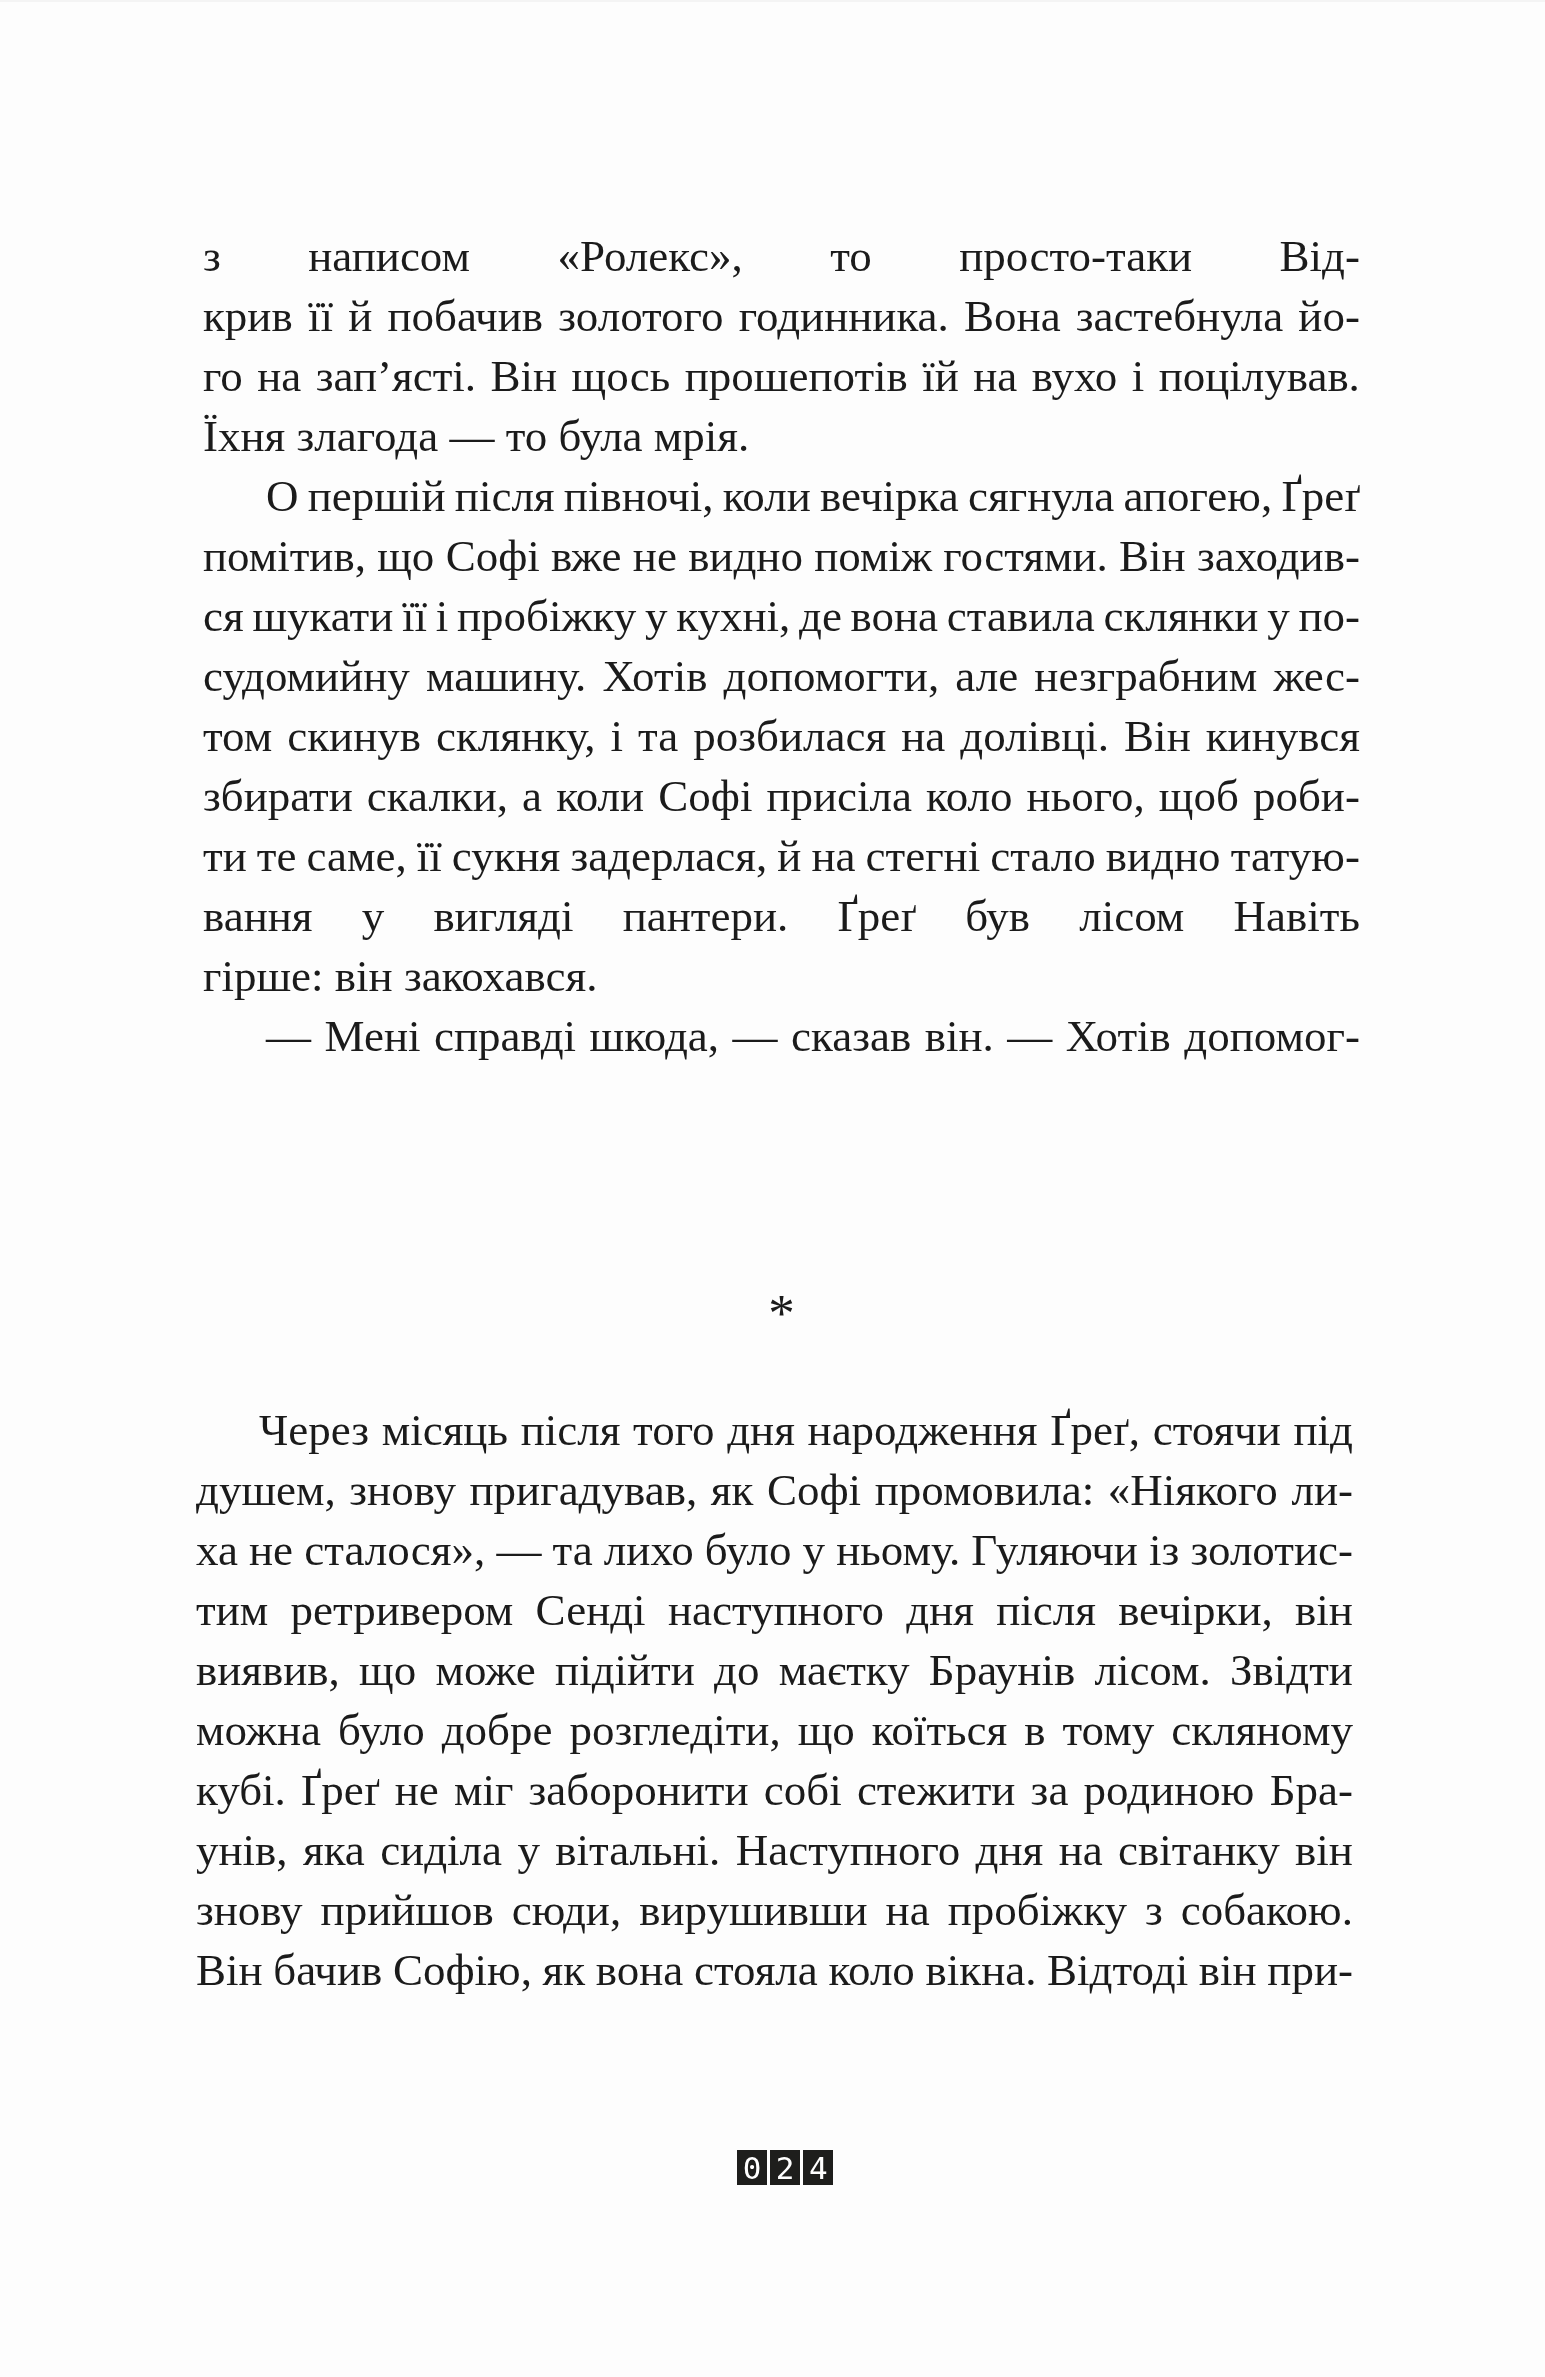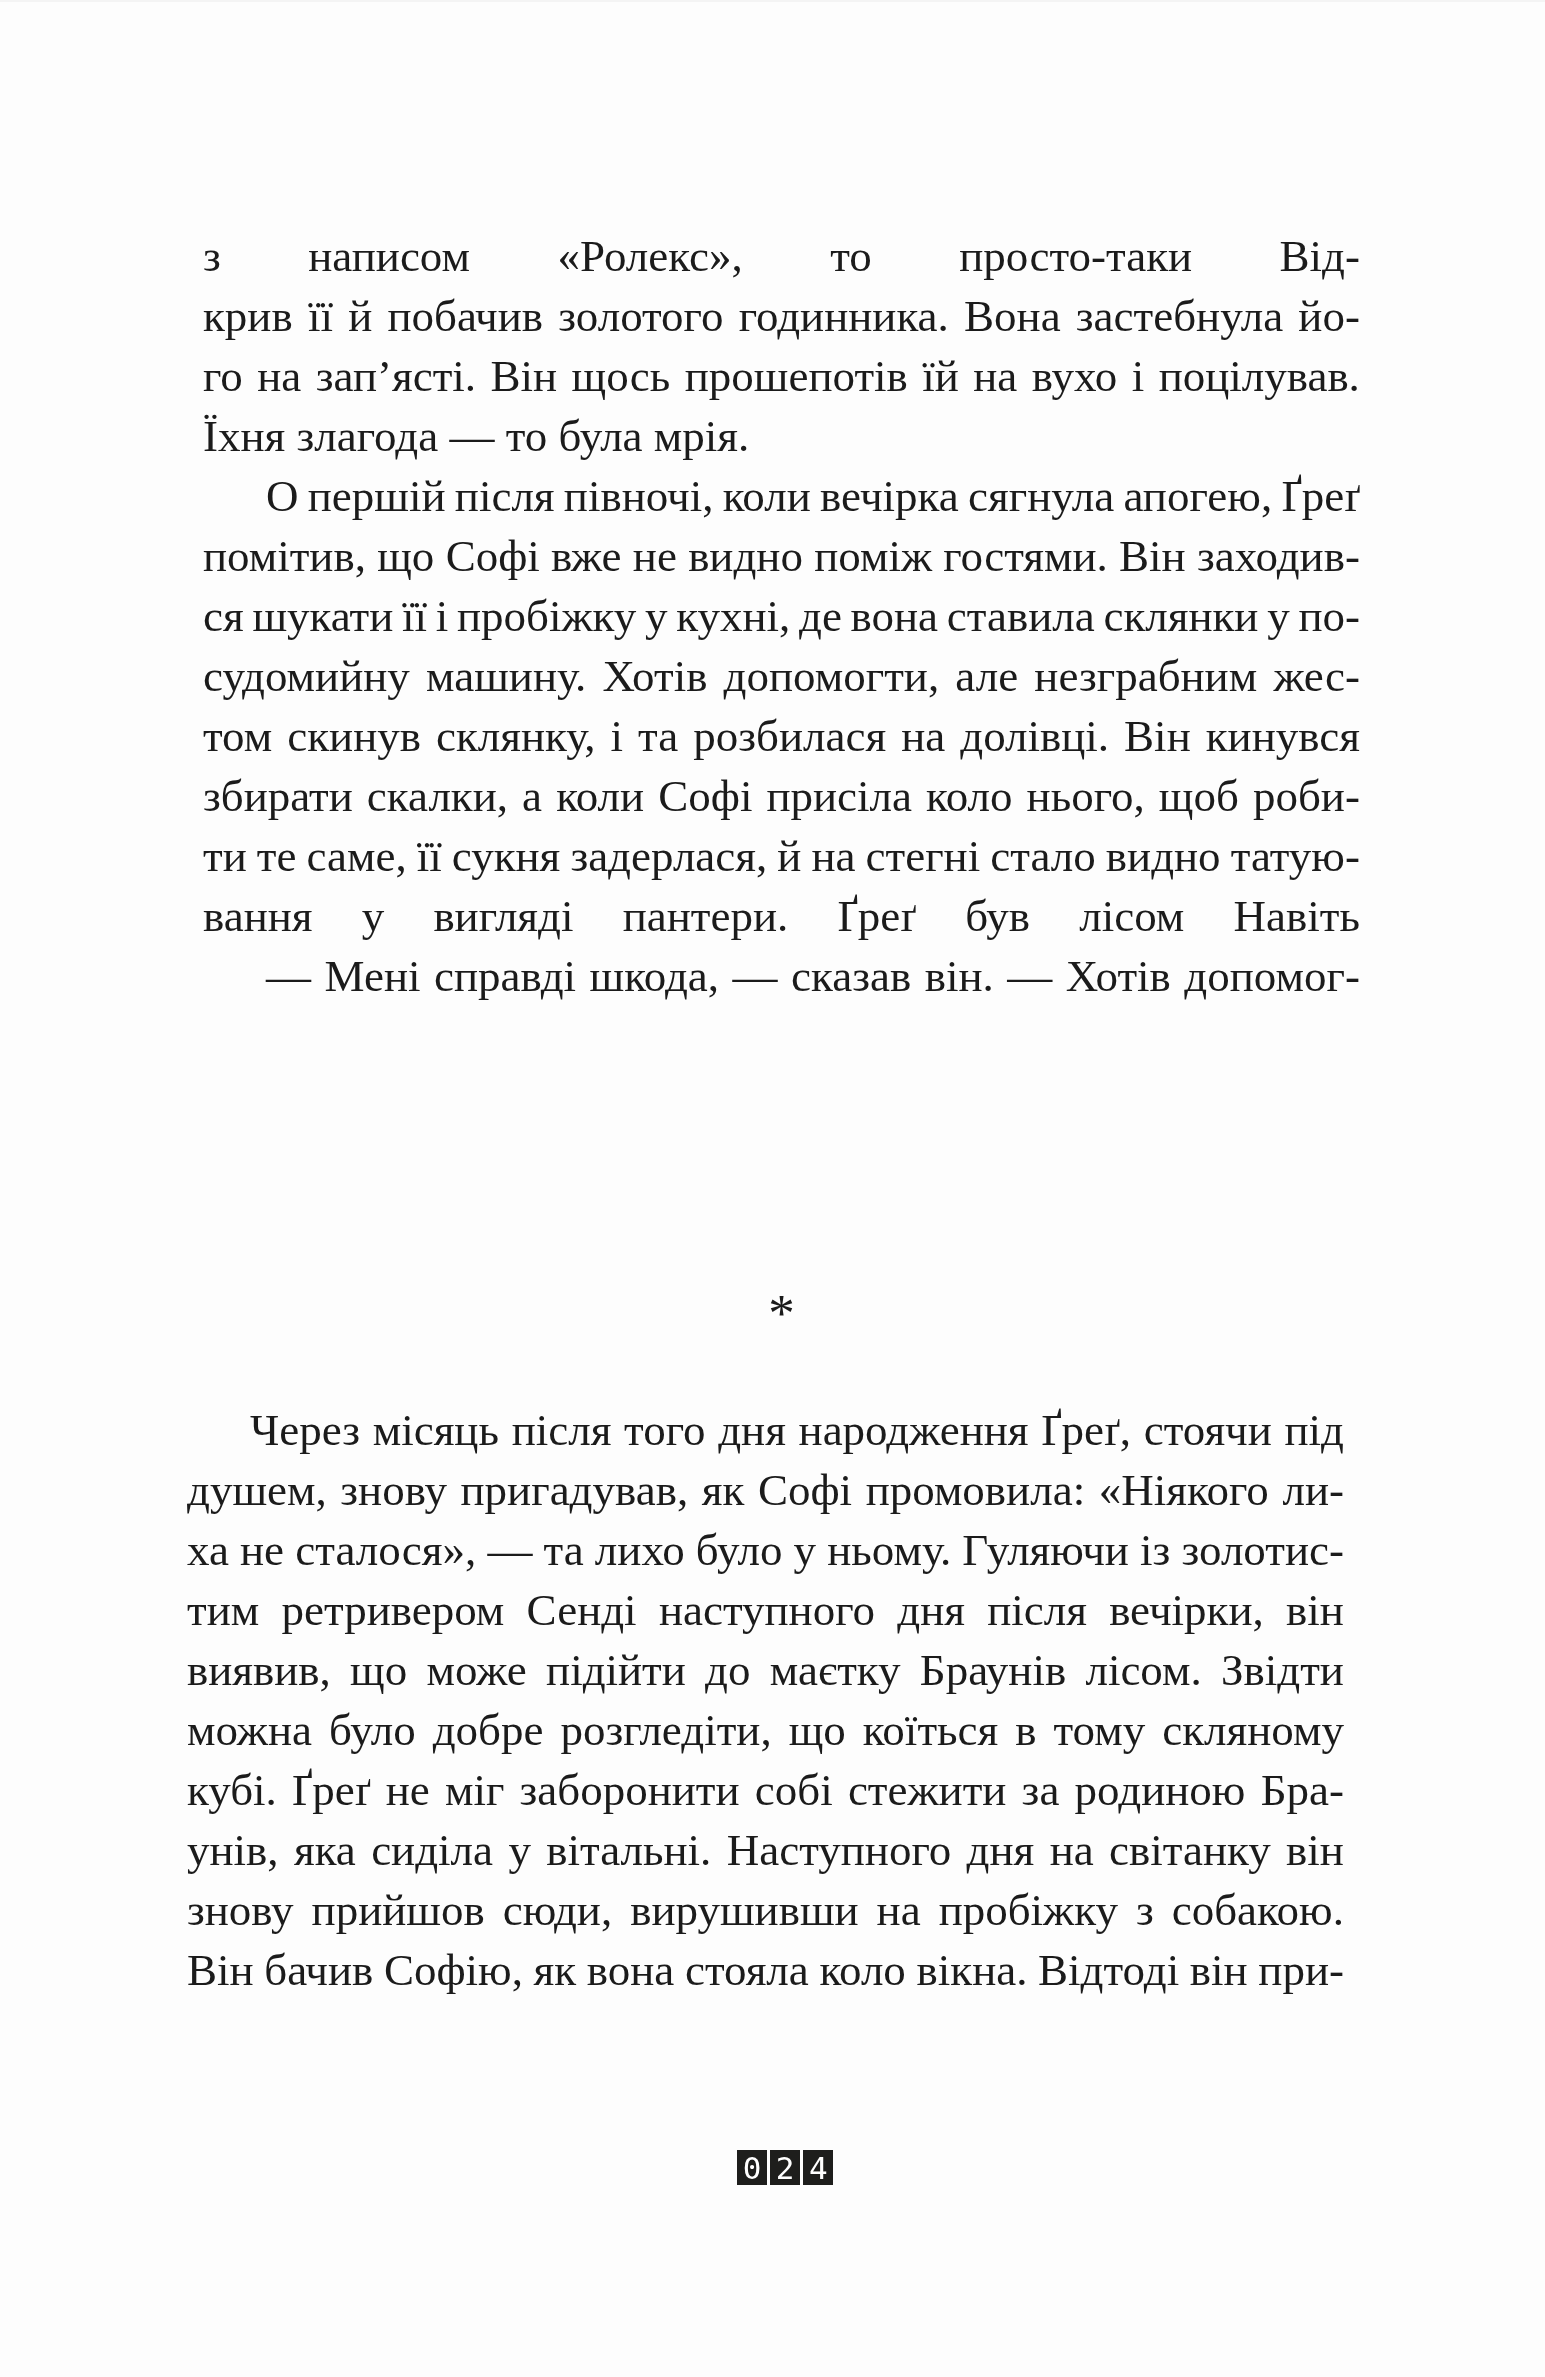--- a/index.html
+++ b/index.html
@@ -23,21 +23,21 @@
     background: #f4f4f4;
   }
   .text-block {
     position: absolute;
     left: 203px;
     top: 226px;
     width: 1157px;
   }
   .text-block-2 {
     position: absolute;
-    left: 187px;
+    left: 196px;
     top: 1400px;
     width: 1157px;
   }
   .line {
     height: 60px;
     line-height: 60px;
     font-size: 45px;
     letter-spacing: 0px;
     white-space: nowrap;
   }
@@ -210,20 +210,21 @@
       <div class="line just">
         <span>вання</span>
         <span>у</span>
         <span>вигляді</span>
         <span>пантери.</span>
         <span>Ґреґ</span>
         <span>був</span>
         <span>лісом</span>
         <span>Навіть</span>
       </div>
+      <div class="line">гірше: він закохався.</div>
       <div class="line indent just">
         <span>—</span>
         <span>Мені</span>
         <span>справді</span>
         <span>шкода,</span>
         <span>—</span>
         <span>сказав</span>
         <span>він.</span>
         <span>—</span>
         <span>Хотів</span>

